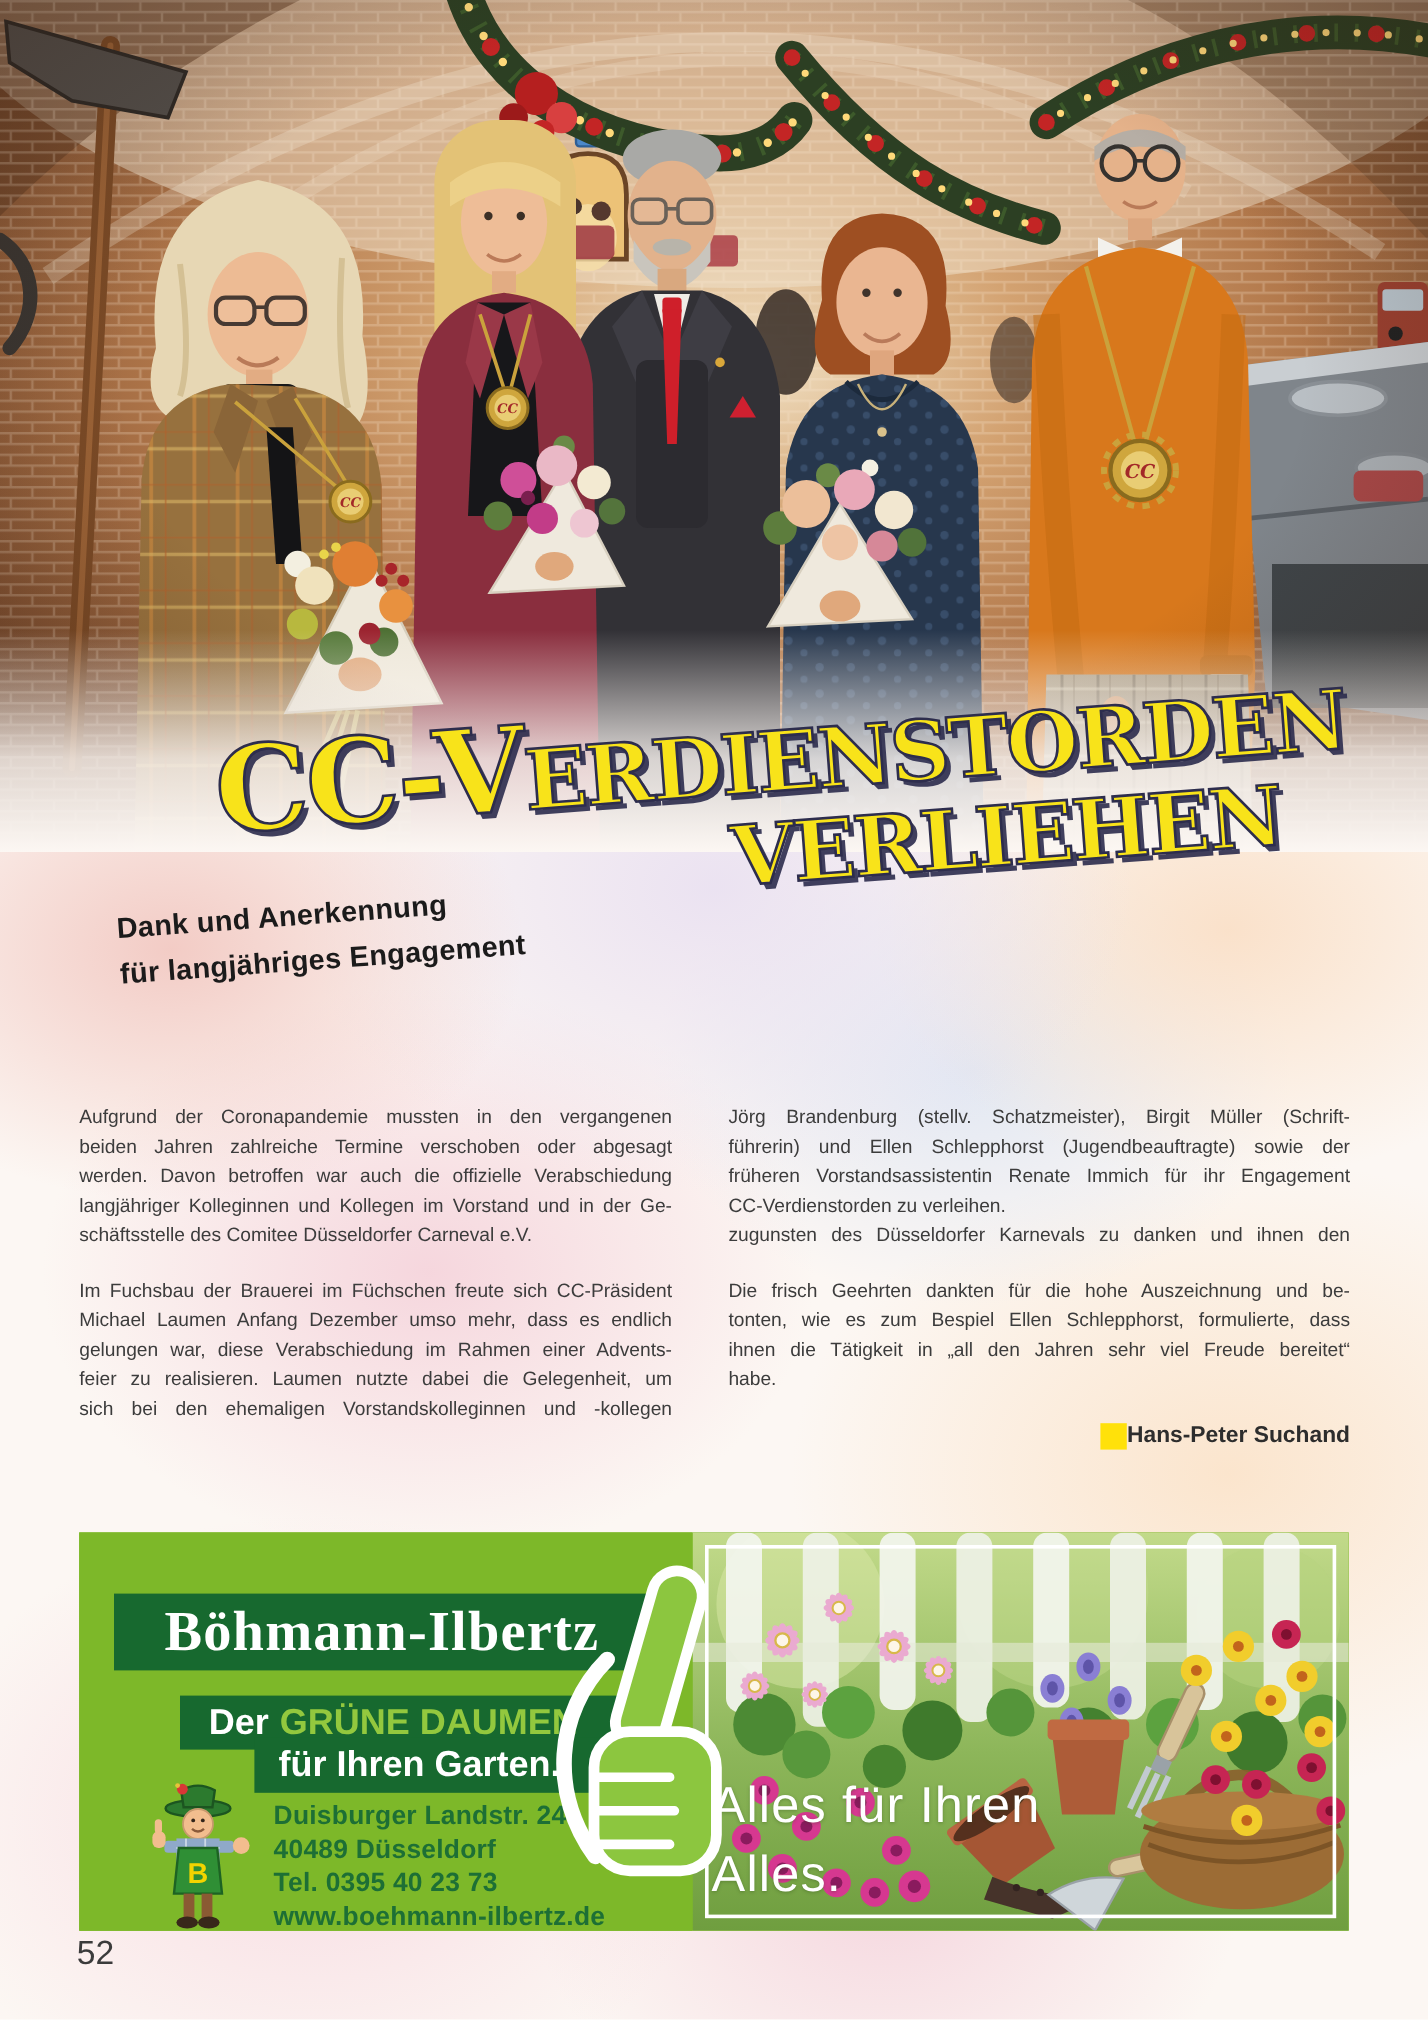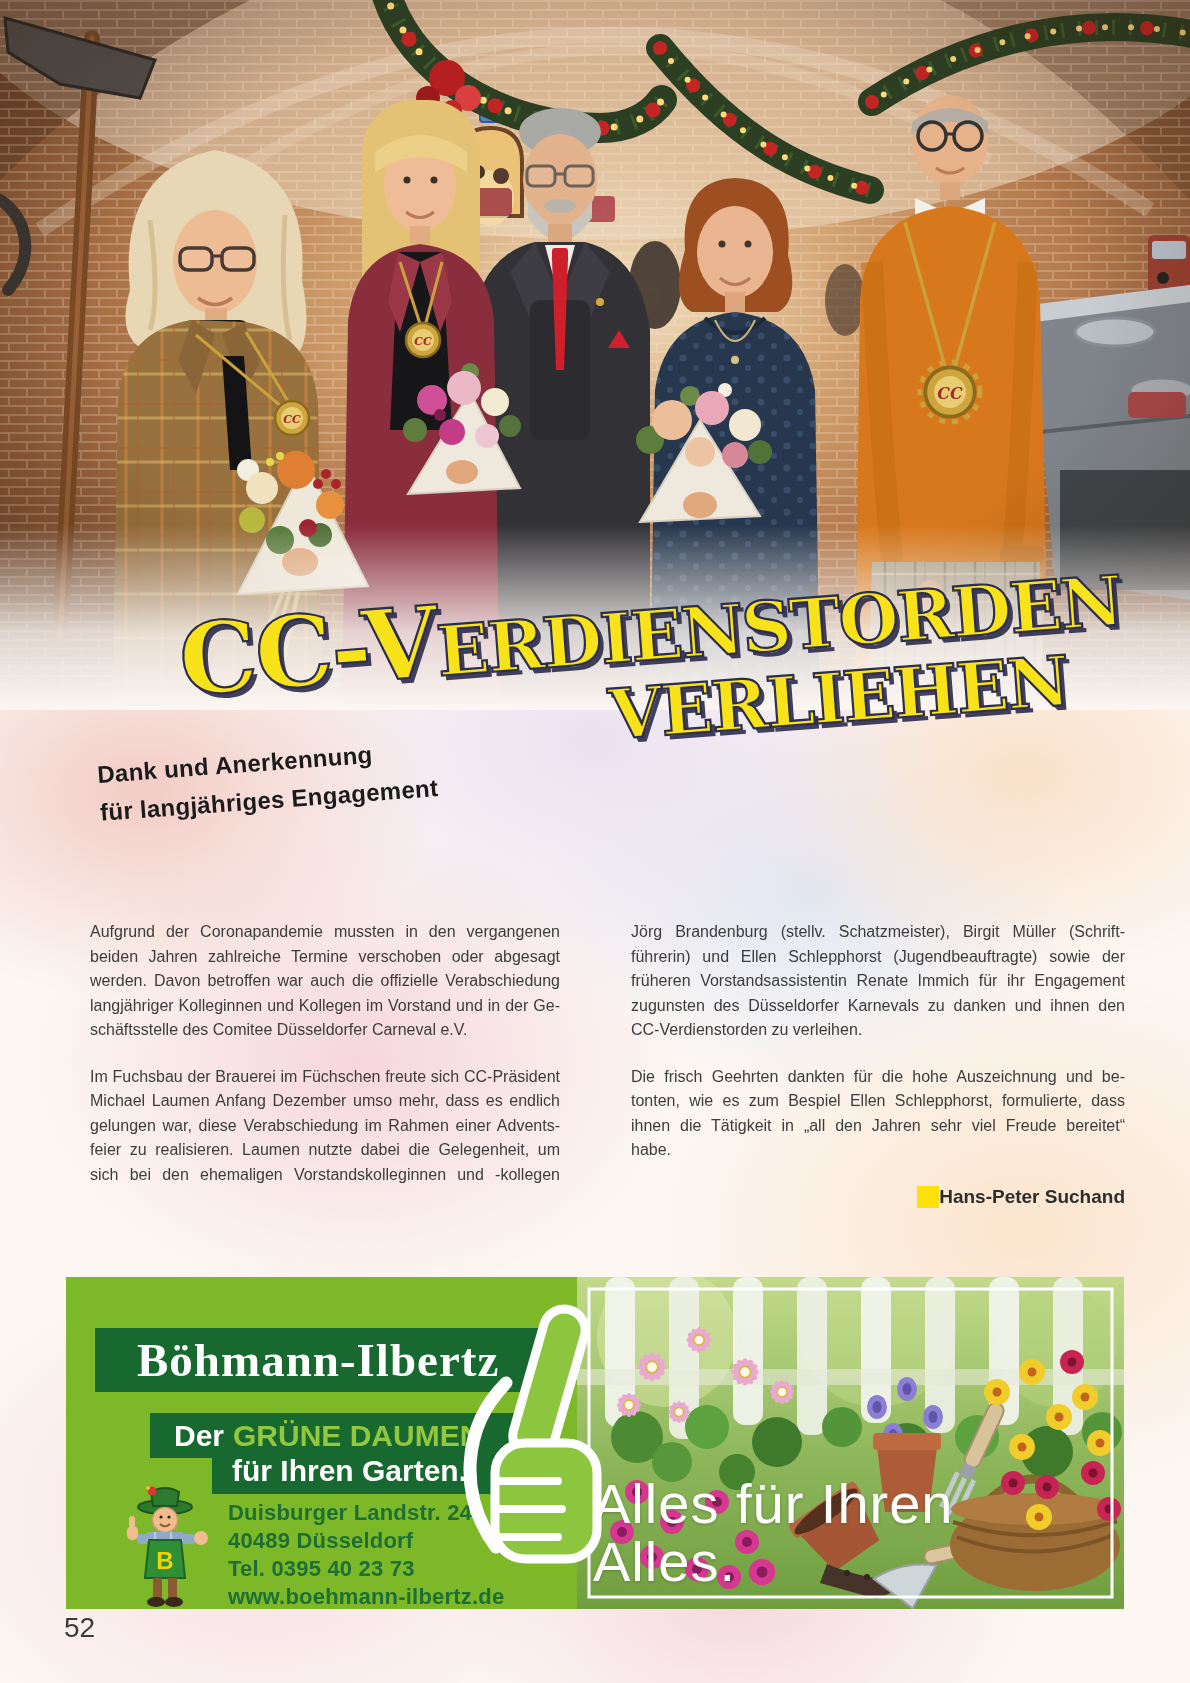--- a/index.html
+++ b/index.html
@@ -24,38 +24,38 @@
     -webkit-text-stroke:2.2px #2d2d4d;letter-spacing:-2px;white-space:nowrap;
     text-shadow:4px 5px 0 rgba(43,43,77,.9);transform-origin:0 100%;z-index:6;}
   .headline.l1{left:183px;top:612px;transform:rotate(-4.3deg);}
   .headline.l2{left:612px;top:656px;transform:rotate(-4.3deg);}
   .subtitle{position:absolute;left:96px;top:756px;font-size:24px;font-weight:bold;color:#1b1b1b;
     line-height:38px;transform:rotate(-4.2deg);transform-origin:0 0;z-index:6;letter-spacing:.3px;}
   .col{position:absolute;top:920px;font-size:16px;line-height:24.5px;color:#3c3c3c;}
   .col-left{left:66px;width:494px;}
   .col-right{left:607px;width:518px;}
   .para{margin:0 0 22px 0;}
-  .bl{text-align:justify;text-align-last:justify;margin-left:24px;}
+  .bl{text-align:justify;text-align-last:justify;}
   .bl.last{text-align:justify;text-align-last:left;}
   .byline{display:flex;justify-content:flex-end;align-items:center;gap:0;margin-top:2px;}
   .byline-square{width:22px;height:22px;background:#ffe10a;flex:0 0 auto;}
   .byline-name{font-weight:bold;font-size:19px;color:#2d2d2d;}
   .ad{position:absolute;left:66px;top:1277px;width:1058px;height:332px;background:#7db829;z-index:5;}
   .ad-left{position:absolute;left:0;top:0;width:511px;height:332px;background:#7db829;}
   .ad-box{position:absolute;background:#17692f;color:#fff;display:flex;align-items:center;}
   .ad-brand-box{left:29px;top:51px;width:478px;height:64px;padding-left:42px;box-sizing:border-box;}
   .ad-brand{font-family:"Liberation Serif",serif;font-weight:bold;font-size:47px;letter-spacing:1px;}
   .ad-tagline-box{left:84px;top:136px;width:370px;height:45px;padding-left:24px;box-sizing:border-box;
     font-size:30px;font-weight:bold;gap:9px;text-align:right;}
   .tag-hl{color:#93c83e;}
   .ad-garten-box{left:146px;top:171px;width:362px;height:46px;padding-left:20px;box-sizing:border-box;font-size:30px;font-weight:bold;}
   .ad-address{position:absolute;left:162px;top:222px;color:#1d6f35;font-size:22px;line-height:28px;font-weight:bold;letter-spacing:.2px;}
   .ad-mascot{position:absolute;left:49px;top:205px;}
   .ad-photo{position:absolute;left:511px;top:0;width:547px;height:332px;overflow:hidden;}
-  .ad-caption{position:absolute;left:16px;top:198px;color:#fff;font-size:56px;line-height:58px;
+  .ad-caption{position:absolute;left:16px;top:198px;color:#fff;font-size:42px;line-height:58px;
     text-shadow:0 1px 3px rgba(40,70,20,.35);letter-spacing:1px;}
   .ad-thumb{position:absolute;left:374px;top:18px;width:185px;height:315px;z-index:3;}
   .pagenum{position:absolute;left:64px;top:1612px;font-size:28px;color:#3b3b3b;}
 </style>
 </head>
 <body>
 
 <div class="page">
 
   <div class="photo">
@@ -342,22 +342,22 @@
       <div class="bl">feier zu realisieren. Laumen nutzte dabei die Gelegenheit, um</div>
       <div class="bl">sich bei den ehemaligen Vorstandskolleginnen und -kollegen</div>
     </div>
   </div>
 
   <div class="col col-right">
     <div class="para">
       <div class="bl">Jörg Brandenburg (stellv. Schatzmeister), Birgit Müller (Schrift-</div>
       <div class="bl">führerin) und Ellen Schlepphorst (Jugendbeauftragte) sowie der</div>
       <div class="bl">früheren Vorstandsassistentin Renate Immich für ihr Engagement</div>
+      <div class="bl last">CC-Verdienstorden zu verleihen.</div>
       <div class="bl">zugunsten des Düsseldorfer Karnevals zu danken und ihnen den</div>
-      <div class="bl last">CC-Verdienstorden zu verleihen.</div>
     </div>
     <div class="para">
       <div class="bl">Die frisch Geehrten dankten für die hohe Auszeichnung und be-</div>
       <div class="bl">tonten, wie es zum Bespiel Ellen Schlepphorst, formulierte, dass</div>
       <div class="bl">ihnen die Tätigkeit in „all den Jahren sehr viel Freude bereitet“</div>
       <div class="bl last">habe.</div>
     </div>
     <div class="byline">
       <span class="byline-square"></span>
       <span class="byline-name">Hans-Peter Suchand</span>

